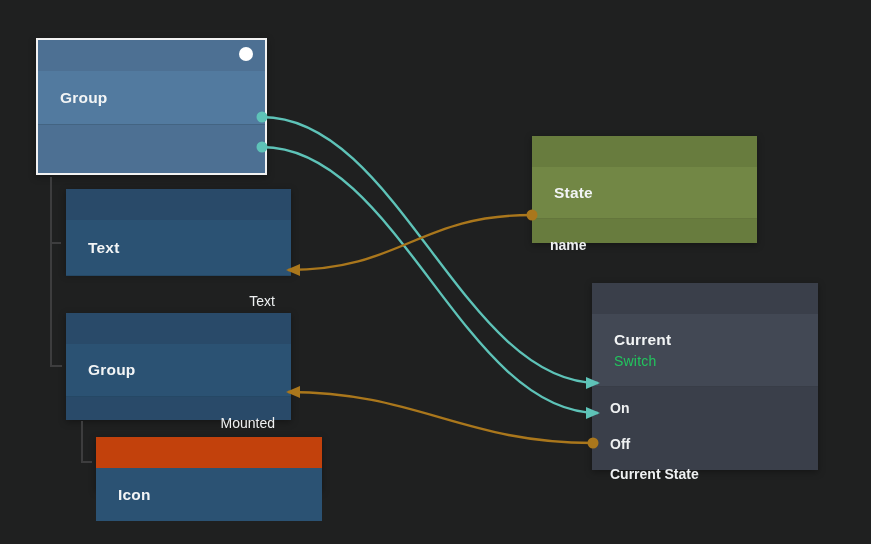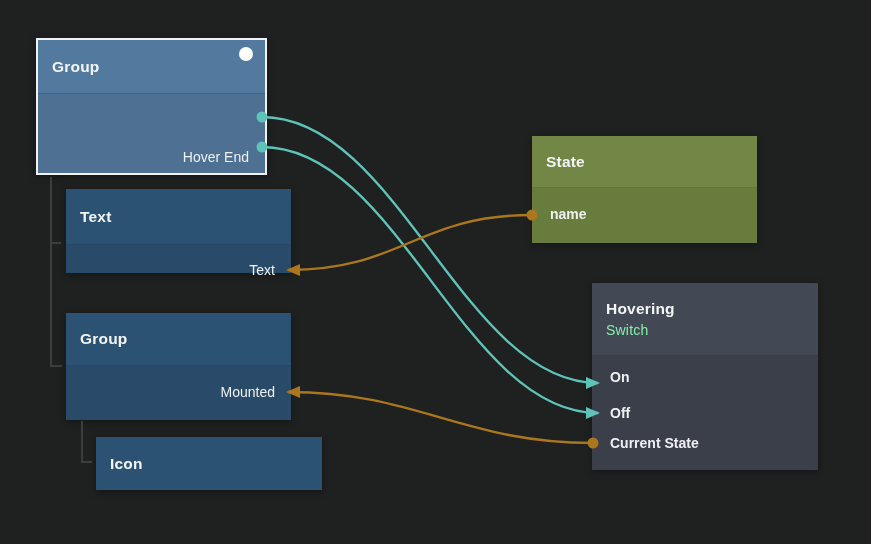--- a/index.html
+++ b/index.html
@@ -3,23 +3,23 @@
 <meta charset="utf-8">
 <style>
   html,body{margin:0;padding:0;background:#1f2020;}
   #canvas{
     position:relative;width:871px;height:544px;overflow:hidden;
     background:#1f2020;
     font-family:"Liberation Sans", sans-serif;
     -webkit-font-smoothing:antialiased;
   }
   .node{position:absolute;box-shadow:0 2px 7px rgba(0,0,0,.35);}
-  .node .nheader{display:flex;align-items:center;padding-left:14px;box-sizing:border-box;}
+  .node .nheader{display:flex;align-items:center;padding-left:22px;box-sizing:border-box;margin-top:31px;}
   .ntitle{font-size:15.5px;font-weight:700;color:#f2f4f5;letter-spacing:.2px;}
-  .nsub{font-size:14px;color:#86efac;letter-spacing:.2px;}
+  .nsub{font-size:14px;color:#22c55e;letter-spacing:.2px;}
   .nbody{position:relative;box-sizing:border-box;}
   .port{position:absolute;left:0;right:0;height:20px;line-height:20px;font-size:14px;color:#eef0f1;}
   .port.right{text-align:right;padding-right:16px;}
   .port.left{text-align:left;padding-left:18px;font-weight:bold;}
 
   
   #node-group1{left:36px;top:38px;width:231px;height:137px;border:2px solid #f2f2f2;box-sizing:border-box;background:#4d7093;}
   #node-group1 .nheader{height:54px;background:#527a9f;border-bottom:1px solid rgba(0,0,0,.18);}
   #node-group1 .nbody{height:79px;}
   .header-dot{position:absolute;width:14px;height:14px;border-radius:50%;background:#ffffff;left:201px;top:7px;}
@@ -50,23 +50,20 @@
 <body>
 
 <div id="canvas">
 
   <div class="node" id="node-group1">
     <div class="nheader">
       <span class="ntitle">Group</span>
       <span class="header-dot"></span>
     </div>
     <div class="nbody">
-      <div class="port right" style="top:53px">
-        <span>Hover End</span>
-      </div>
     </div>
   </div>
 
   <div class="node blue" id="node-text1">
     <div class="nheader">
       <span class="ntitle">Text</span>
     </div>
     <div class="nbody">
       <div class="port right" style="top:15px">
         <span>Text</span>
@@ -97,21 +94,21 @@
     </div>
     <div class="nbody">
       <div class="port left" style="top:16px">
         <span>name</span>
       </div>
     </div>
   </div>
 
   <div class="node" id="node-hovering">
     <div class="nheader">
-      <span class="ntitle">Hovering</span>
+      <span class="ntitle">Current</span>
       <span class="nsub">Switch</span>
     </div>
     <div class="nbody">
       <div class="port left" style="top:11px">
         <span>On</span>
       </div>
       <div class="port left" style="top:47px">
         <span>Off</span>
       </div>
       <div class="port left" style="top:77px">

